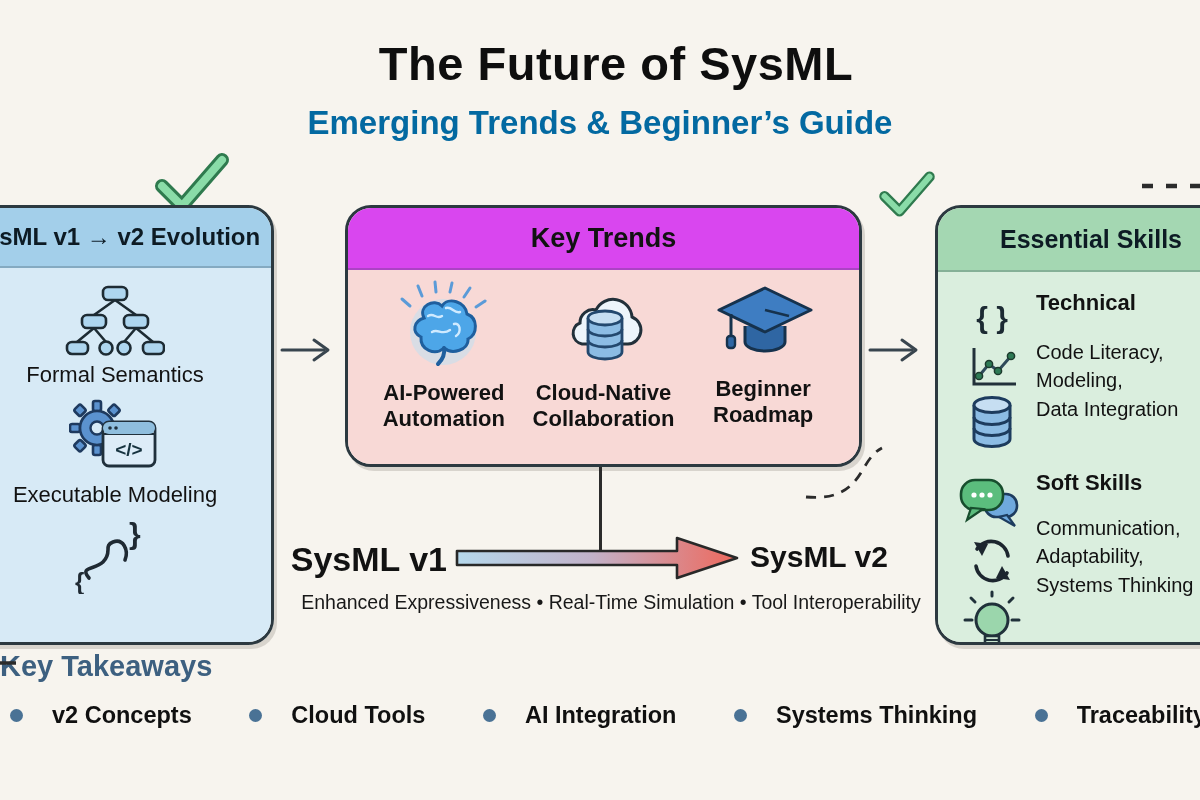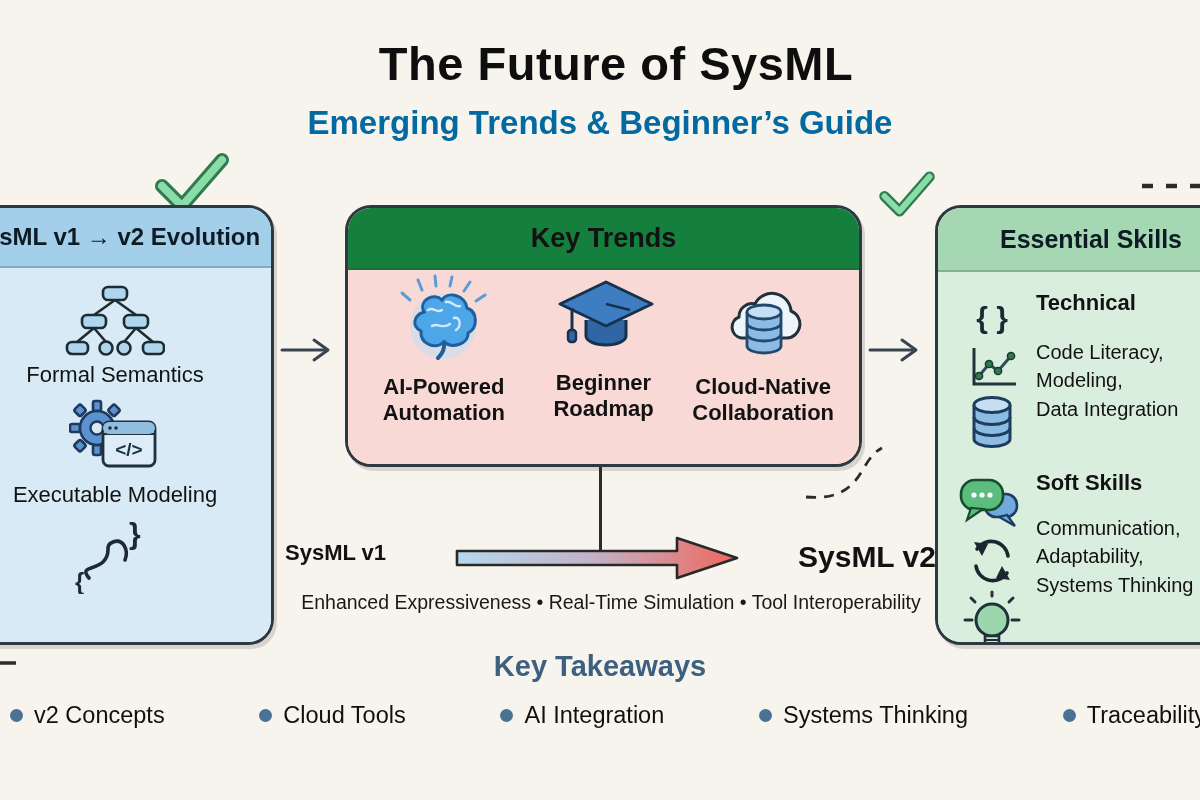--- a/index.html
+++ b/index.html
@@ -31,54 +31,54 @@
   
   #panel-evolution { left:-44px; top:205px; width:318px; height:440px; }
   #panel-evolution .panel-header { height:60px; background:#a3cfea; font-size:24px; }
   #panel-evolution .panel-body {
     background:#d7eaf6; height:100%;
     display:flex; flex-direction:column; align-items:center; padding-top:16px;
   }
   .evo-label { font-size:22px; font-weight:400; margin:4px 0 10px; white-space:nowrap; }
   
   #panel-trends { left:345px; top:205px; width:517px; height:262px; }
-  #panel-trends .panel-header { height:62px; background:#15803d; font-size:27px; color:#121212; }
+  #panel-trends .panel-header { height:62px; background:#d946ef; font-size:27px; color:#121212; }
   #panel-trends .panel-body {
     background:#f8d9d6; height:100%;
-    display:flex; justify-content:space-around; padding:4px 16px 0;
+    display:flex; justify-content:space-around; padding:10px 16px 0;
   }
   .trend-col { display:flex; flex-direction:column; align-items:center; width:160px; }
   .trend-label { text-align:center; font-size:22px; font-weight:700; line-height:1.18; margin-top:4px; }
   
   #panel-skills { left:935px; top:205px; width:312px; height:440px; }
   #panel-skills .panel-header { height:64px; background:#a4d7b2; font-size:25px; }
   #panel-skills .panel-body { background:#daeede; height:100%; padding:14px 0 0 22px; }
   .skill-section { display:grid; grid-template-columns:64px 1fr; column-gap:12px; margin-bottom:14px; }
   .skill-icons { display:flex; flex-direction:column; align-items:center; gap:4px; padding-top:12px; }
   .skill-heading { font-size:22px; font-weight:700; margin:4px 0 22px; }
   .skill-line { font-size:20px; font-weight:500; line-height:1.42; white-space:nowrap; }
   
   .flow-arrow { position:absolute; }
   #connector-line { position:absolute; left:599px; top:467px; width:3px; height:83px; background:#2b2b2b; }
   .checkmark { position:absolute; }
   #decor-svg { position:absolute; left:0; top:0; pointer-events:none; }
   
-  #sysml-from { position:absolute; left:285px; top:540px; width:162px; text-align:left;
-    font-size:22px; font-weight:800; }
-  #sysml-to { position:absolute; left:750px; top:540px; font-size:30px; font-weight:800;margin-left:48px; }
+  #sysml-from { position:absolute; left:285px; top:540px; width:162px; text-align:right;
+    font-size:34px; font-weight:800; }
+  #sysml-to { position:absolute; left:750px; top:540px; font-size:30px; font-weight:800; }
   #gradient-arrow { position:absolute; left:453px; top:533px; }
   .tagline { position:absolute; top:591px; left:11px; width:100%; text-align:center;
     font-size:19.5px; font-weight:500; color:#181818; }
   
-  .takeaways-title { position:absolute; top:650px; left:0; width:100%; text-align:center;
+  .takeaways-title { position:absolute; top:650px; left:0; width:100%; 
     font-size:29px; font-weight:700; color:#3d6080; }
   .takeaways-row { position:absolute; top:702px; left:10px; right:-6px;
     display:flex; justify-content:space-between; align-items:center; }
-  .takeaway-item { display:flex; align-items:center; gap:11px;
-    font-size:23.5px; font-weight:400; color:#101010; white-space:nowrap; }
+  .takeaway-item { display:flex; align-items:center; gap:29px;
+    font-size:23.5px; font-weight:700; color:#101010; white-space:nowrap; }
   .takeaway-dot { width:13px; height:13px; border-radius:50%; background:#4a7295; flex:none; }
 </style>
 </head>
 <body>
 
 <div class="title">The Future of SysML</div>
 <div class="subtitle">Emerging Trends &amp; Beginner’s Guide</div>
 
 <svg class="checkmark" style="left:148px; top:150px;" width="88" height="66" viewBox="0 0 88 66">
   <path d="M14 36 L34 56 L74 10" fill="none" stroke="#2f7a4e" stroke-width="14" stroke-linecap="round" stroke-linejoin="round"></path>
@@ -169,46 +169,46 @@
           <path d="M62 44 C 68 42, 70 52, 64 56"></path>
         </g>
       </svg>
       <div class="trend-label">
         <div>AI-Powered</div>
         <div>Automation</div>
       </div>
     </div>
 
     <div class="trend-col">
-      <svg width="104" height="92" viewBox="0 0 104 92">
-        <path d="M34 46 v16 a20 9 0 0 0 40 0 v-16" fill="#2f66a3" stroke="#16324d" stroke-width="3"></path>
-        <polygon points="54,8 100,30 54,52 8,30" fill="#3e7dc2" stroke="#16324d" stroke-width="3" stroke-linejoin="round"></polygon>
-        <path d="M54 30 L78 36" stroke="#16324d" stroke-width="2.6"></path>
-        <path d="M20 34 v22" stroke="#16324d" stroke-width="3"></path>
-        <rect x="16" y="56" width="8" height="12" rx="3" fill="#2f66a3" stroke="#16324d" stroke-width="2.4"></rect>
-      </svg>
-      <div class="trend-label">
-        <div>Beginner</div>
-        <div>Roadmap</div>
-      </div>
-    </div>
-
-    <div class="trend-col">
       <svg width="104" height="96" viewBox="0 0 104 96">
         <path d="M30 64 h46 a14 14 0 0 0 4-27 a19 19 0 0 0 -36-7 a13 13 0 0 0 -16 13 a11 11 0 0 0 2 21 z" fill="#edf5fb" stroke="#22303a" stroke-width="3"></path>
         <g>
           <path d="M36 38 V 72 a17 7 0 0 0 34 0 V 38" fill="#8cbce4" stroke="#23486e" stroke-width="2.8"></path>
           <ellipse cx="53" cy="38" rx="17" ry="7" fill="#c6def2" stroke="#23486e" stroke-width="2.8"></ellipse>
           <path d="M36 49 a17 7 0 0 0 34 0" fill="none" stroke="#23486e" stroke-width="2.8"></path>
           <path d="M36 60 a17 7 0 0 0 34 0" fill="none" stroke="#23486e" stroke-width="2.8"></path>
         </g>
       </svg>
       <div class="trend-label">
         <div>Cloud-Native</div>
         <div>Collaboration</div>
+      </div>
+    </div>
+
+    <div class="trend-col">
+      <svg width="104" height="92" viewBox="0 0 104 92">
+        <path d="M34 46 v16 a20 9 0 0 0 40 0 v-16" fill="#2f66a3" stroke="#16324d" stroke-width="3"></path>
+        <polygon points="54,8 100,30 54,52 8,30" fill="#3e7dc2" stroke="#16324d" stroke-width="3" stroke-linejoin="round"></polygon>
+        <path d="M54 30 L78 36" stroke="#16324d" stroke-width="2.6"></path>
+        <path d="M20 34 v22" stroke="#16324d" stroke-width="3"></path>
+        <rect x="16" y="56" width="8" height="12" rx="3" fill="#2f66a3" stroke="#16324d" stroke-width="2.4"></rect>
+      </svg>
+      <div class="trend-label">
+        <div>Beginner</div>
+        <div>Roadmap</div>
       </div>
     </div>
   </div>
 </div>
 
 <div class="panel" id="panel-skills">
   <div class="panel-header">Essential Skills</div>
   <div class="panel-body">
 
     <div class="skill-section">

